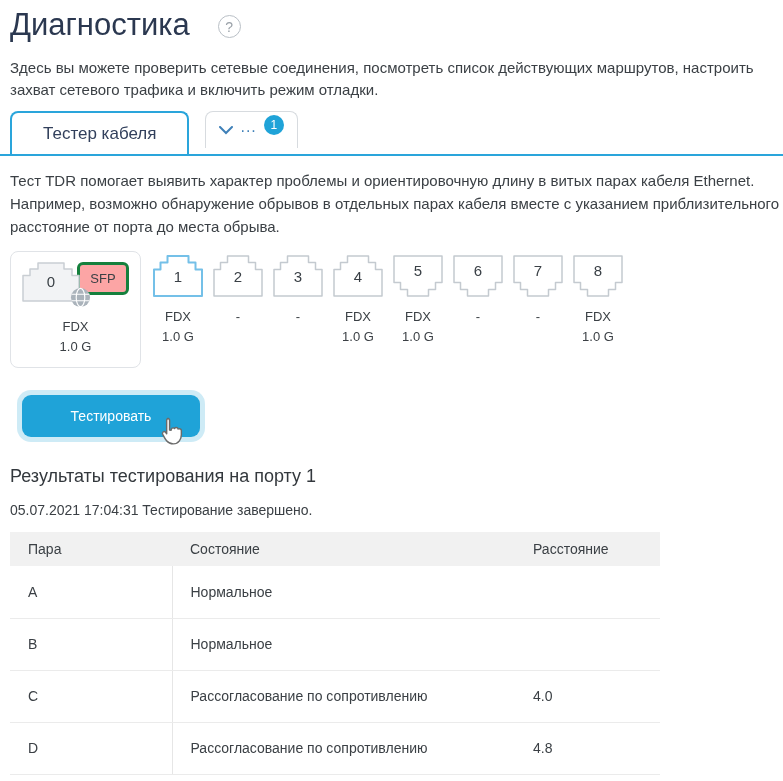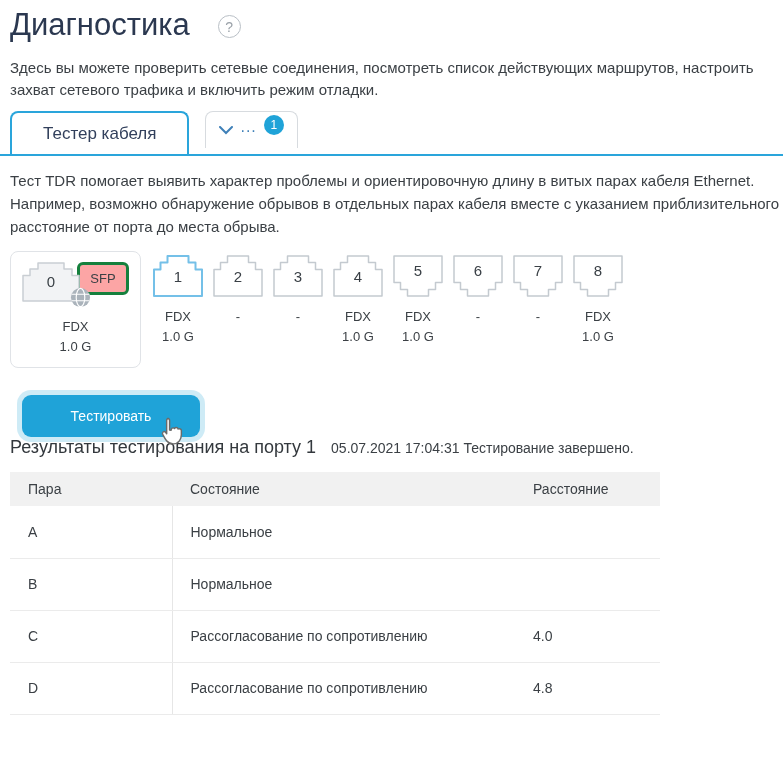--- a/index.html
+++ b/index.html
@@ -69,21 +69,21 @@
   
   .button-wrap { position:relative; margin-top:27px; width:182px; height:42px; }
   .test-button {
     width:178px; height:42px; margin-left:12px; background:var(--accent); border:none; border-radius:9px;
     color:#fff; font-size:14px; font-family:inherit; cursor:pointer;
     box-shadow:0 0 0 5px rgba(31,163,216,0.22); display:flex; align-items:center; justify-content:center;
   }
   .cursor-icon { position:absolute; left:147px; top:21px; z-index:3; pointer-events:none; }
 
   
-  .results-row { display:flex; align-items:baseline; gap:15px; }
+  .results-row { margin-top:29px; display:flex; align-items:baseline; gap:15px;flex-direction:column; }
   .results-title { font-size:18px; color:#33383d; }
   .results-status { font-size:14px; color:var(--txt); }
 
   table.results-table { border-collapse:collapse; table-layout:fixed; width:650px; margin:14px 0 0 10px; font-size:14px; }
   .results-table col.c1 { width:162px; } .results-table col.c2 { width:343px; } .results-table col.c3 { width:145px; }
   .results-table thead th {
     background:#f1f1f1; font-weight:400; text-align:left; color:var(--txt);
     padding:9px 0 9px 18px; height:20px;
   }
   .results-table tbody td { border-bottom:1px solid #ebebeb; padding-left:18px; height:52px; }

